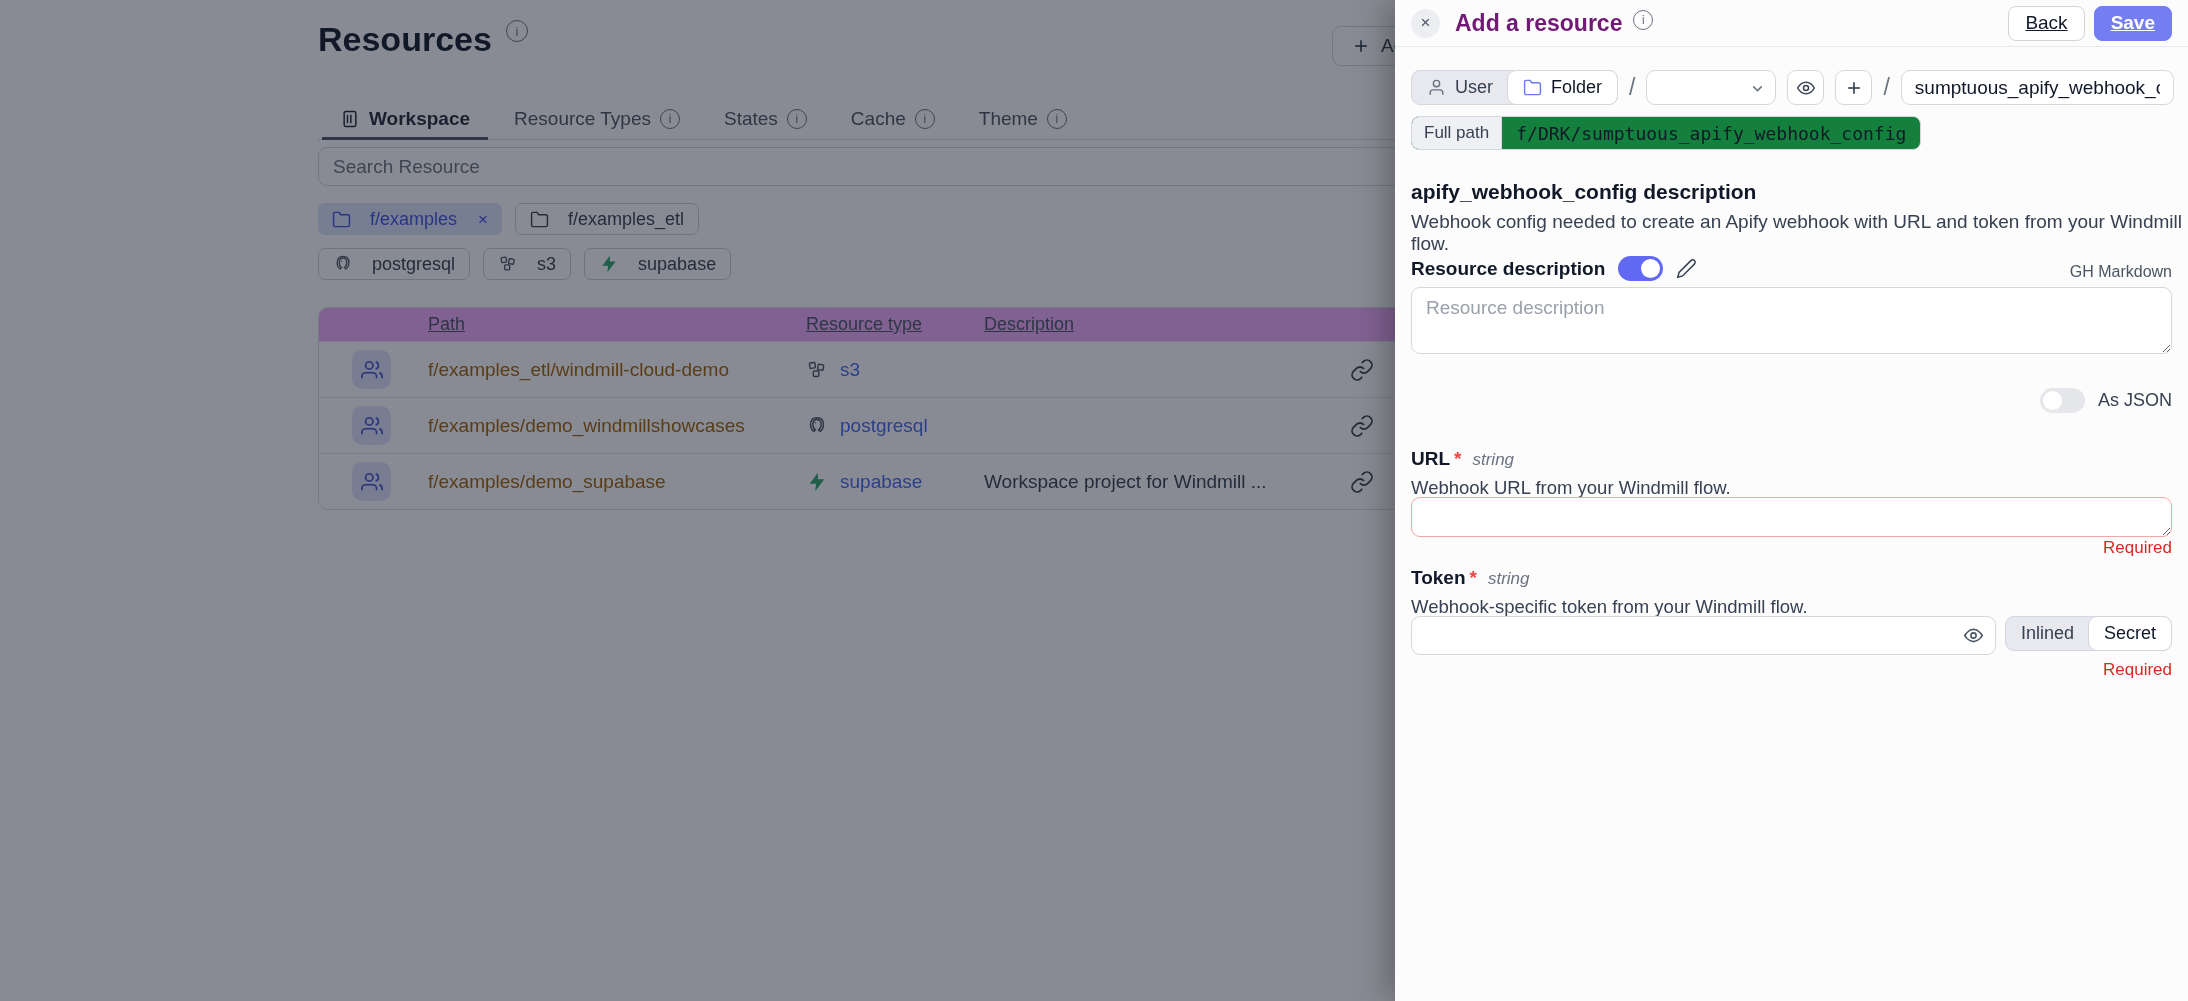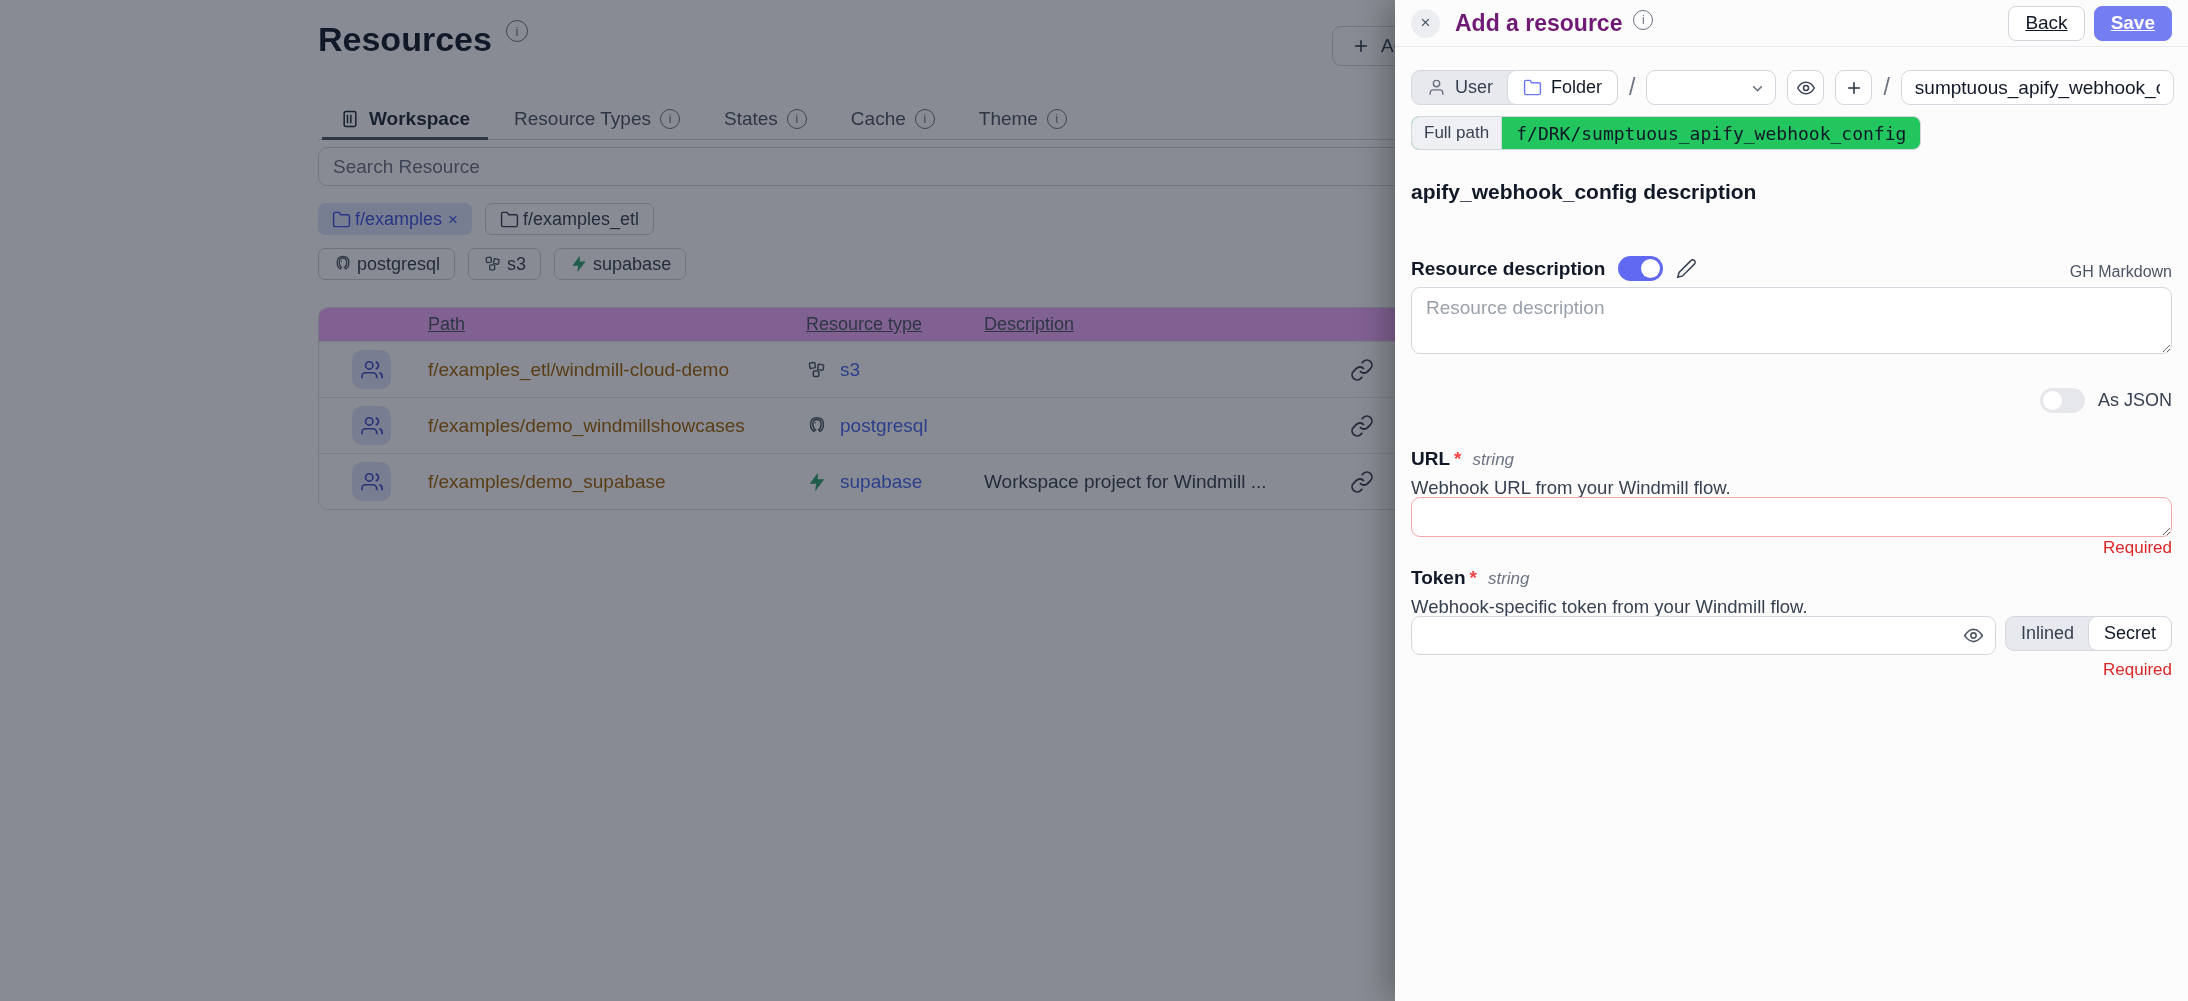--- a/index.html
+++ b/index.html
@@ -24,21 +24,21 @@
   .tab{display:flex;align-items:center;gap:9px;padding:0 22px;font-size:19px;color:#4b5563;position:relative;}
   .tab.active{color:#1f2937;font-weight:700;}
   .tab.active::after{content:"";position:absolute;left:4px;right:4px;bottom:-1px;height:3px;background:#4b5563;}
 
   .search{position:absolute;left:318px;top:147px;width:1222px;height:39px;box-sizing:border-box;
           border:1px solid #d1d5db;border-radius:9px;background:#fff;padding:16px 14px;font-size:19px;
           color:#111827;font-family:"Liberation Sans",sans-serif;}
   .search::placeholder{color:#6b7280;}
 
   .chip-row{position:absolute;left:318px;display:flex;gap:13px;}
-  .chip{height:32px;display:flex;align-items:center;gap:4px;padding:0 14px;border-radius:7px;
+  .chip{height:32px;display:flex;align-items:center;gap:19px;padding:0 14px;border-radius:7px;
         font-size:18px;box-sizing:border-box;background:#fff;}
   .chip.sel{background:#dfe4fb;color:#3f51e3;border:none;}
   .chip.plain{border:1px solid #cbd0d7;color:#374151;}
   .chip .x{font-size:17px;line-height:1;margin-left:2px;}
 
   .rtable{position:absolute;left:318px;top:307px;width:1222px;border:1px solid #dadde2;border-radius:10px;
           overflow:hidden;background:#fff;}
   .thead,.trow{display:grid;grid-template-columns:109px 378px 178px 342px 1fr;align-items:center;}
   .thead{height:33px;background:#f0abfc;font-size:18px;color:#4b5563;text-decoration:underline;}
   .trow{height:55px;border-top:1px solid #e5e7eb;font-size:19px;}
@@ -73,21 +73,21 @@
   .slash{color:#6b7280;font-size:23px;font-weight:300;}
   .dd{width:130px;height:35px;background:#fff;border:1px solid #d4d7dd;border-radius:9px;box-sizing:border-box;
       position:relative;flex:0 0 auto;}
   .dd svg{position:absolute;right:9px;top:9px;color:#6b7280;}
   .icon-btn{width:37px;height:35px;border:1px solid #d4d7dd;border-radius:9px;background:#fff;color:#374151;
             display:flex;align-items:center;justify-content:center;box-sizing:border-box;flex:0 0 auto;}
   .name-input{flex:1;height:35px;box-sizing:border-box;border:1px solid #d4d7dd;border-radius:9px;background:#fff;
               padding:0 13px;font-size:19px;color:#111827;font-family:"Liberation Sans",sans-serif;}
 
   .fullpath{position:absolute;left:16px;top:116px;height:32px;display:inline-flex;align-items:stretch;
-            border:1px solid #d4d7dd;border-radius:8px;overflow:hidden;background:#22c55e;}
+            border:1px solid #d4d7dd;border-radius:8px;overflow:hidden;background:#15803d;}
   .fp-label{background:#eef0f3;border-right:1px solid #d4d7dd;display:flex;align-items:center;
             padding:0 12px;font-size:17px;color:#374151;}
   .fp-value{display:flex;align-items:center;padding:0 14px;font-family:"DejaVu Sans Mono",monospace;
             font-size:18px;color:#111827;}
 
   .schema-h{position:absolute;left:16px;top:180px;font-size:21px;font-weight:700;color:#111827;}
   .schema-p{position:absolute;left:16px;top:211px;font-size:19px;color:#374151;}
 
   .desc-row{position:absolute;left:16px;top:256px;display:flex;align-items:center;gap:13px;}
   .desc-label{font-size:19px;font-weight:700;color:#111827;}
@@ -360,20 +360,21 @@
       <span class="slash">/</span>
       <input class="name-input" value="sumptuous_apify_webhook_config" style="">
     </div>
 
     <div class="fullpath">
       <span class="fp-label">Full path</span>
       <span class="fp-value">f/DRK/sumptuous_apify_webhook_config</span>
     </div>
 
     <div class="schema-h">apify_webhook_config description</div>
+    <div class="schema-p">Webhook config needed to create an Apify webhook with URL and token from your Windmill flow.</div>
 
     <div class="desc-row">
       <span class="desc-label">Resource description</span>
       <span class="switch on"></span>
       <svg class="pencil" width="21" height="21" viewBox="0 0 24 24" fill="none" stroke="currentColor" stroke-width="1.7">
           <path d="M17 3a2.83 2.83 0 1 1 4 4L7.5 20.5 2 22l1.5-5.5z"></path>
         </svg>
     </div>
     <div class="md-hint">GH Markdown</div>
 

